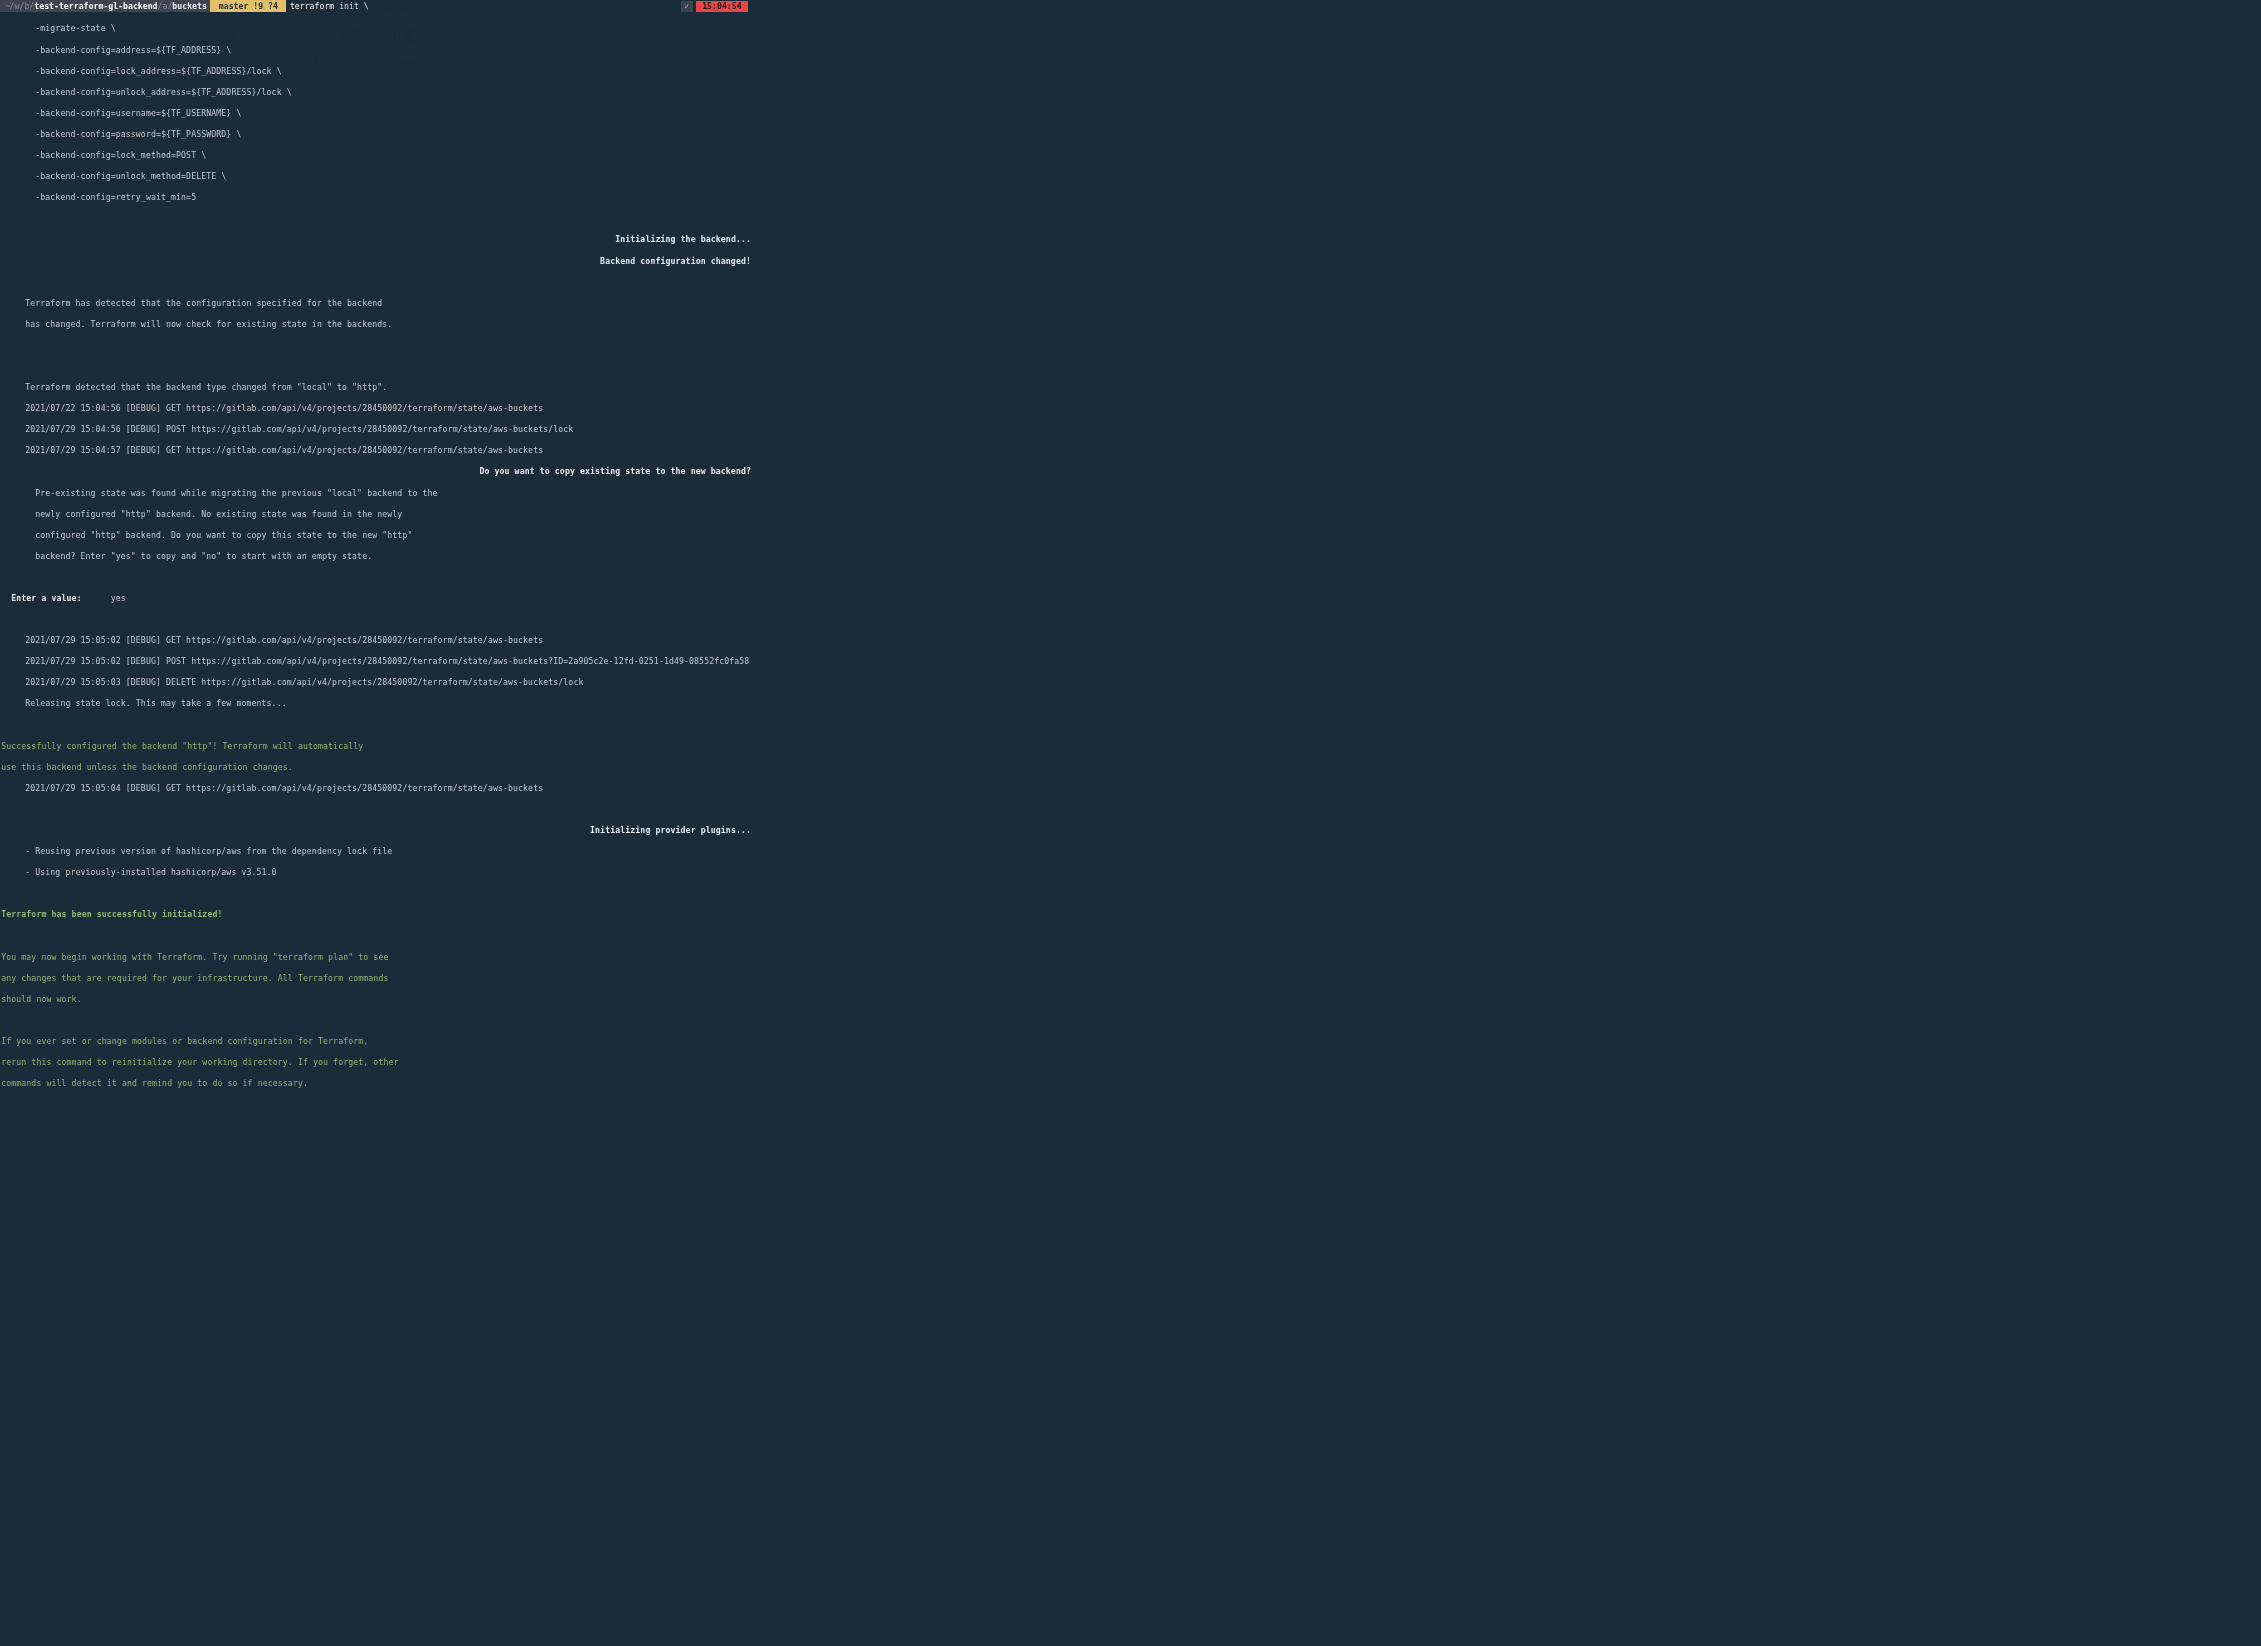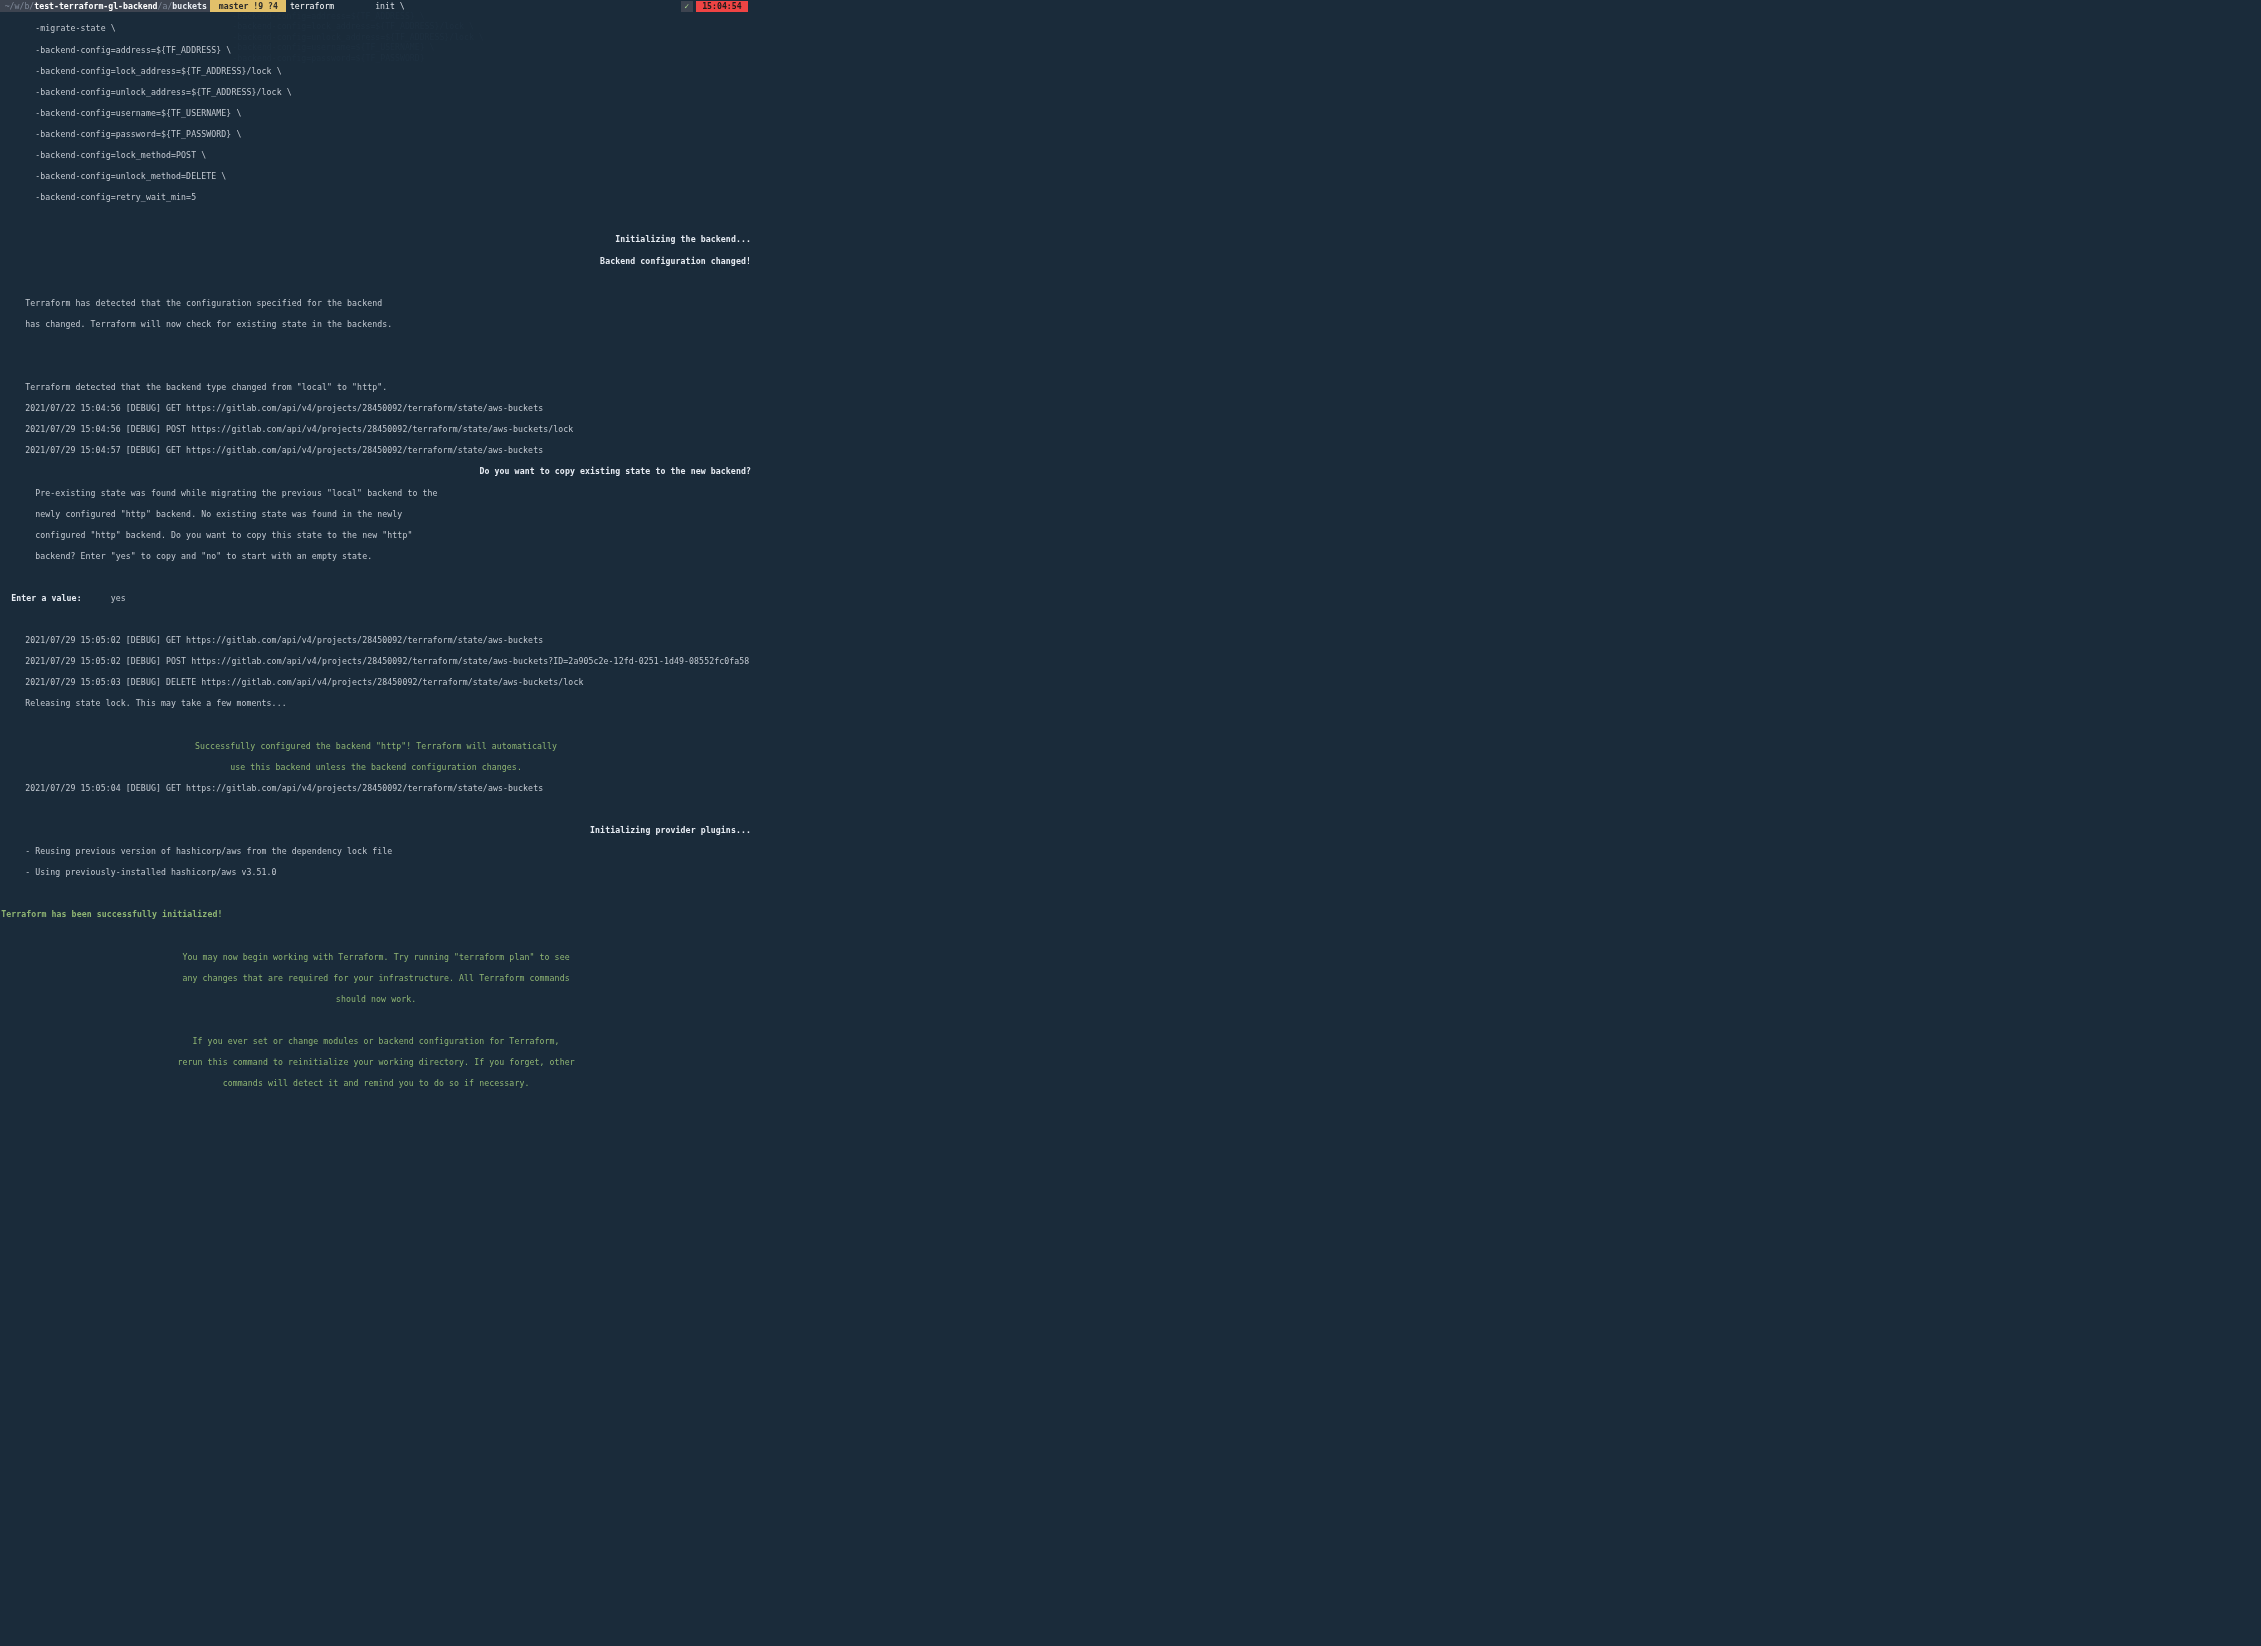--- a/index.html
+++ b/index.html
@@ -32,21 +32,21 @@
     display: inline-flex;
     align-items: center;
     padding: 0 3.5px;
     white-space: pre;
   }
   .seg-path { background: #3d4450; color: #cfd6e0; padding-left: 4.7px; }
   .seg-path .dim { color: #7e8898; }
   .seg-path .bright { color: #ffffff; font-weight: bold; }
   .seg-path .b2 { color: #e9edf3; font-weight: bold; }
   .seg-branch { background: #e2c06a; color: #2b2b2b; font-weight: bold; }
-  .seg-cmd { background: transparent; color: #d6dbe3; gap: 36px; }
+  .seg-cmd { background: transparent; color: #d6dbe3; }
   .seg-cmd .cmd { color: #ffffff; }
   .topright {
     position: absolute;
     right: 3.5px;
     top: 0.6px;
     display: flex;
     align-items: center;
     gap: 3.5px;
     font-size: 8.2px;
   }
@@ -54,21 +54,21 @@
   .clock { background: #ef4444; color: #1b1b1b; padding: 0.6px 5.9px; font-weight: bold; }
 
   
   .body {
     padding: 1.2px 0 0 1.2px;
     white-space: pre;
     letter-spacing: 0.1px;
   }
   .line { min-height: 10.6px; }
   .bold { font-weight: bold; color: #e7ecf3; text-align: right; }
-  .green { color: #8fb573; text-align: center; }
+  .green { color: #8fb573; }
   .greenbold { color: #8fb573; font-weight: bold; }
   .normal { color: #c3c9d1; padding-left: 24px; }
 
   
   .ghost {
     position: absolute;
     left: 188px;
     top: 0;
     color: #24384a;
     opacity: 0.35;

